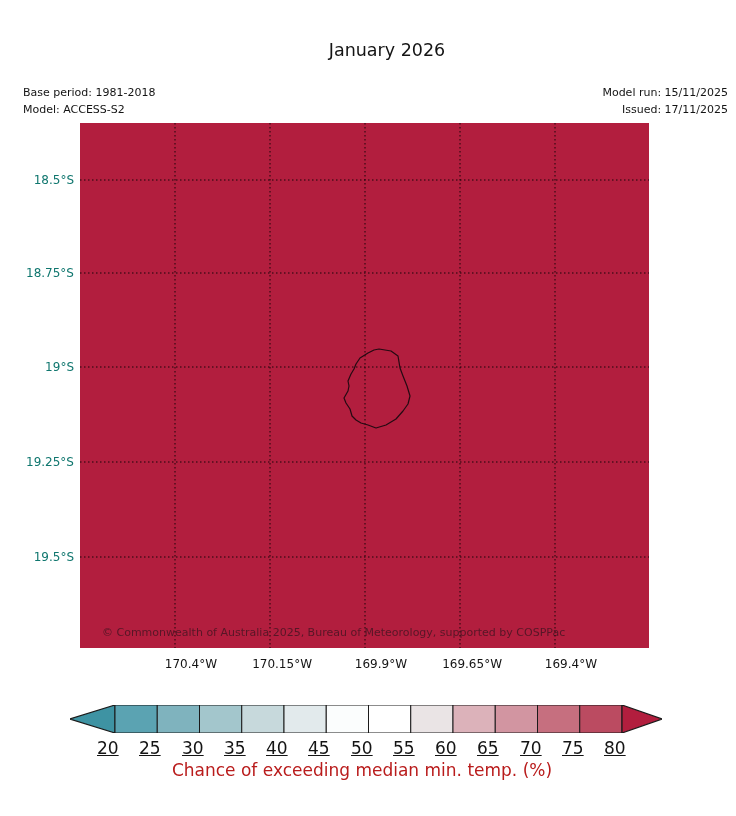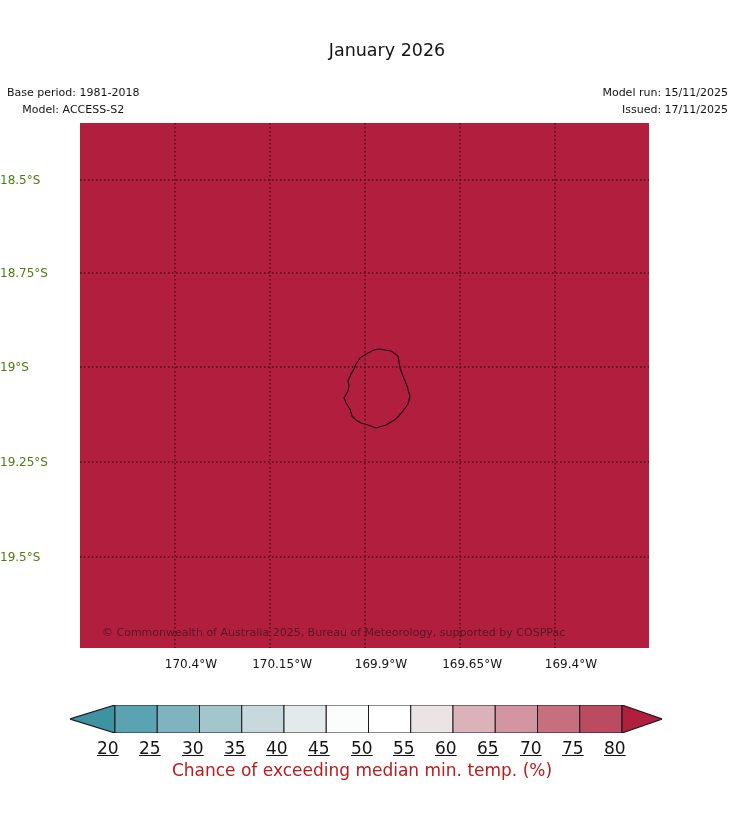--- a/index.html
+++ b/index.html
@@ -5,31 +5,31 @@
   html,body{margin:0;padding:0;background:#fff;}
   .figure{
     position:relative;width:736px;height:816px;background:#ffffff;
     font-family:"DejaVu Sans","Liberation Sans",sans-serif;color:#111;overflow:hidden;
   }
   .title{
     position:absolute;top:38px;left:37px;width:700px;text-align:center;
     font-size:17.5px;line-height:24px;color:#141414;
   }
   .meta{position:absolute;top:85px;font-size:11px;line-height:16.5px;color:#141414;}
-  .meta-left{left:7px;text-align:center;}
+  .meta-left{left:23px;text-align:left;}
   .meta-right{right:8px;text-align:right;margin-left:9px;}
   .map{position:absolute;left:80px;top:123px;width:569px;height:525px;}
   .map svg{display:block;}
   .copyright{
     position:absolute;left:2px;top:503px;width:560px;
     font-size:11px;color:rgba(30,18,24,0.62);white-space:nowrap;margin-left:20px;
   }
   .ytick{
     position:absolute;left:0;width:74px;height:16px;line-height:16px;
-    text-align:left;font-size:12px;color:#4d7c0f;
+    text-align:right;font-size:12px;color:#0f766e;
   }
   .xtick{
     position:absolute;top:656px;width:84px;height:16px;line-height:16px;
     text-align:right;font-size:12px;color:#141414;
   }
   .colorbar{position:absolute;left:70px;top:705px;width:592px;height:28px;}
   .cbtick{
     position:absolute;top:739px;width:36px;height:18px;line-height:18px;
     font-size:17px;color:#141414;text-decoration:underline;
   }

